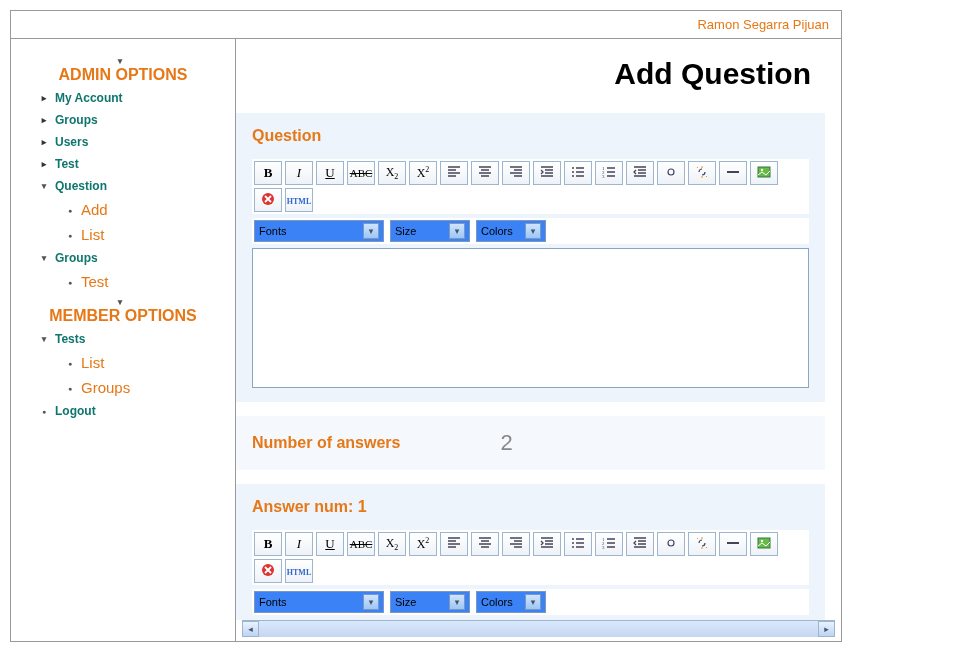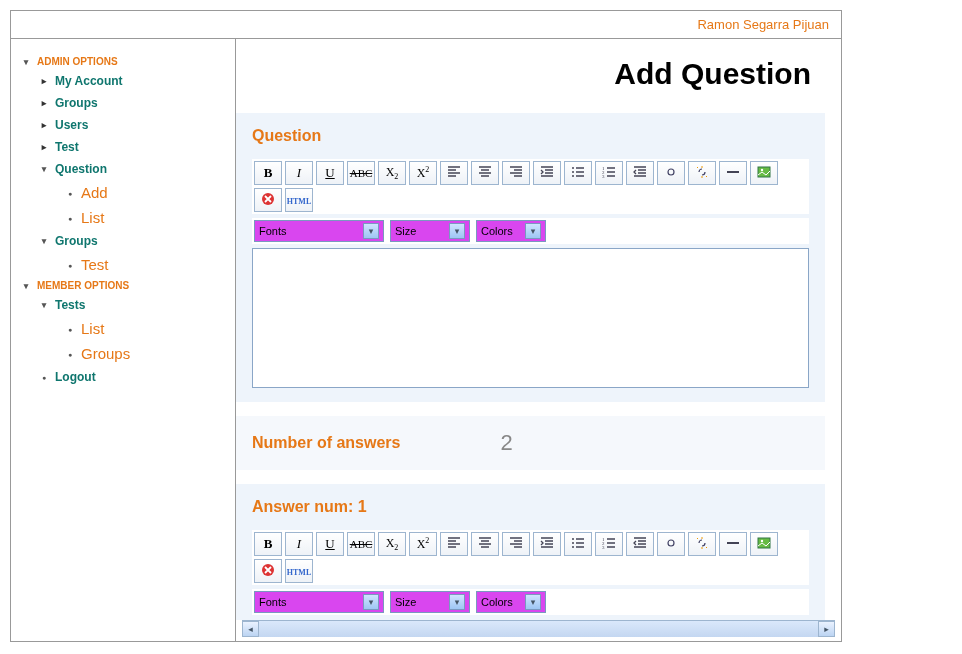--- a/index.html
+++ b/index.html
@@ -3,36 +3,36 @@
 <meta charset="utf-8">
 <style>
 * { box-sizing: border-box; margin: 0; padding: 0; }
 body { font-family: Arial, sans-serif; font-size: 13px; background: #fff; }
 .container { border: 1px solid #999; margin: 10px; width: 832px; height: 632px; display: flex; flex-direction: column; }
 .topbar { text-align: right; padding: 6px 12px; color: #e67817; font-size: 13px; border-bottom: 1px solid #999; }
 .main { display: flex; flex: 1; overflow: hidden; }
 .sidebar { width: 225px; border-right: 1px solid #999; padding: 14px 10px; overflow-y: auto; }
 .content { flex: 1; display: flex; flex-direction: column; overflow: hidden; position: relative; }
 .page-title { text-align: right; color: #000000; font-size: 30px; font-weight: bold; padding: 18px 30px 16px; }
-.nav-header { display: flex; align-items: center; color: #e67817; font-weight: bold; font-size: 10px; padding: 3px 0; cursor: pointer; }
+.nav-header { display: flex; align-items: center; color: #e67817; font-weight: bold; font-size: 16px; padding: 3px 0; cursor: pointer; flex-direction: column; }
 .nav-item { display: flex; align-items: center; color: #0f766e; font-weight: bold; font-size: 12px; padding: 4px 0 4px 18px; cursor: pointer; }
 .nav-subitem { display: flex; align-items: center; color: #e67817; font-weight: normal; font-size: 15px; padding: 4px 0 4px 44px; cursor: pointer; }
 .bullet { display: inline-block; width: 10px; text-align: center; margin-right: 6px; font-size: 9px; color: #555; }
 .bullet-arrow::before { content: "▾"; }
 .bullet-play::before { content: "▸"; color: #333; font-size: 9px; }
 .bullet-dot::before { content: "●"; font-size: 7px; }
 .scroll-wrap { flex: 1; overflow: hidden; display: flex; }
 .scroll-body { flex: 1; overflow-y: scroll; overflow-x: hidden; padding: 0 10px 0 0; margin-left: -6px; }
 .panel { background: #eef4fb; margin: 6px 6px 14px 6px; padding: 14px 16px; }
 .panel-title { color: #e67817; font-weight: bold; font-size: 16px; margin-bottom: 14px; }
 .toolbar { display: flex; flex-wrap: wrap; gap: 3px; background: #fff; padding: 2px; border: 0; }
 .tbtn { width: 28px; height: 24px; border: 1px solid #9db5cf; background: linear-gradient(#fff,#eef2f7); display: flex; align-items: center; justify-content: center; cursor: pointer; font-size: 11px; font-family: "Times New Roman", serif; }
 .tbtn svg { width: 14px; height: 14px; }
 .toolbar-row2 { display: flex; gap: 6px; margin-top: 4px; background: #fff; padding: 2px; }
-.tsel { height: 22px; border: 1px solid #7a98c0; background: #d946ef; font-size: 11px; padding: 0 4px; display: flex; align-items: center; justify-content: space-between; cursor: pointer; }
+.tsel { height: 22px; border: 1px solid #7a98c0; background: #3b82f6; font-size: 11px; padding: 0 4px; display: flex; align-items: center; justify-content: space-between; cursor: pointer; }
 .tsel .dd { background: linear-gradient(#cfe4ff,#9ec6f4); color: #456; width: 16px; height: 16px; display: flex; align-items: center; justify-content: center; margin-left: 6px; border: 1px solid #7a98c0; font-size: 9px; }
 .editor-area { width: 100%; height: 140px; background: #fff; border: 1px solid #8aa6c7; margin-top: 4px; }
 .answers-bar { background: #f5f8fc; margin: 0 6px 14px 6px; padding: 14px 16px; display: flex; align-items: center; gap: 100px; }
 .answers-bar .lbl { color: #e67817; font-weight: bold; font-size: 16px; }
 .answers-bar .val { color: #888; font-size: 22px; }
 .hscroll { height: 17px; background: linear-gradient(#e6eefb,#c6d8f2); border-top: 1px solid #9db5cf; display: flex; align-items: stretch; margin: 0 6px 4px 6px; }
 .hscroll .arr { width: 17px; background: linear-gradient(#eaf2ff,#bcd4f2); border: 1px solid #9db5cf; display: flex; align-items: center; justify-content: center; font-size: 9px; color: #456; cursor: pointer; }
 .hscroll .track { flex: 1; background: linear-gradient(#dae8fb,#c4d7f1); position: relative; }
 ::-webkit-scrollbar { width: 17px; }
 ::-webkit-scrollbar-track { background: #e6eefb; }

